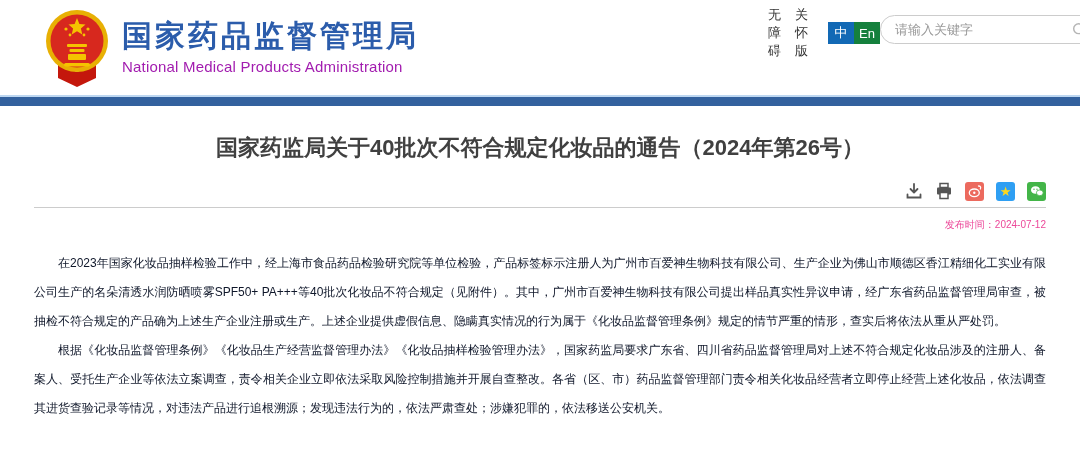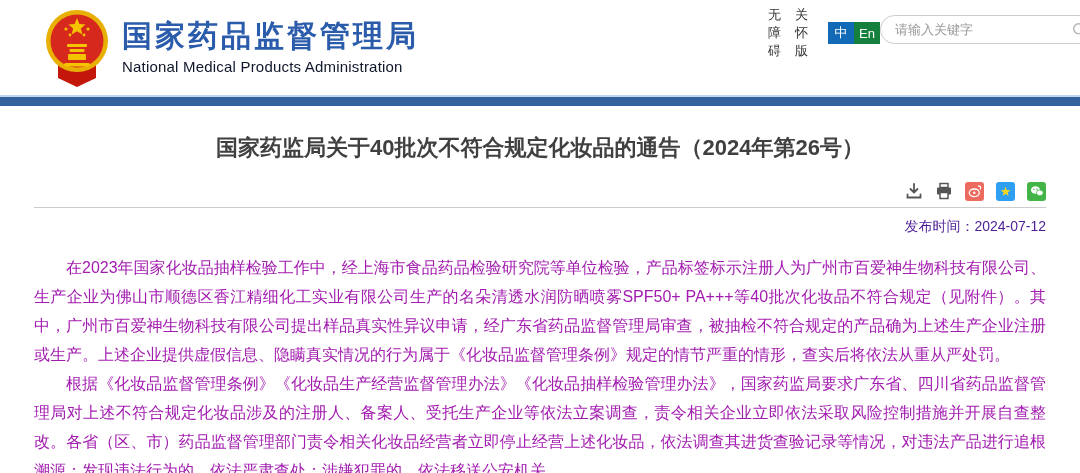--- a/index.html
+++ b/index.html
@@ -5,21 +5,21 @@
   * { margin:0; padding:0; box-sizing:border-box; }
   html,body { background:#fff; }
   body { font-family:"Liberation Sans","DejaVu Sans",sans-serif; width:1080px; height:473px; overflow:hidden; color:#333; }
   .page { width:1080px; height:374px; background:#fff; position:relative; }
 
   
   .header { position:relative; height:95px; background:#fff; }
   .emblem { position:absolute; left:44px; top:8px; width:66px; height:80px; }
   .brand { position:absolute; left:122px; top:18px; }
   .brand-zh { font-size:30px; font-weight:bold; color:#2b5cab; letter-spacing:3px; line-height:36px; }
-  .brand-en { font-size:15px; color:#0f172a; margin-top:4px; letter-spacing:0.2px; }
+  .brand-en { font-size:15px; color:#a21caf; margin-top:4px; letter-spacing:0.2px; }
 
   .header-right { position:absolute; right:12px; top:8px; width:300px; display:flex; flex-direction:row; align-items:flex-end; }
   .toprow { display:flex; align-items:center; gap:14px; height:22px; }
   .toplink { font-size:13px; color:#333; text-decoration:none; cursor:pointer; }
   .langgroup { display:flex; margin-left:6px; }
   .langbtn { width:26px; height:22px; font-size:13px; display:flex; align-items:center; justify-content:center; color:#fff; cursor:pointer; }
   .lang-zh { background:#1269b5; }
   .lang-en { background:#15803d; }
 
   .searchbox { margin-top:7px; width:268px; height:29px; border:1px solid #ccc; border-radius:15px; display:flex; align-items:center; padding:0 10px 0 14px; background:#fff; }
@@ -38,24 +38,24 @@
   .art-title { text-align:center; font-size:22px; font-weight:bold; color:#404040; margin-top:27px; line-height:30px; }
 
   .actions { display:flex; justify-content:flex-end; align-items:center; gap:12px; margin-top:18px; height:20px; }
   .act-ico { width:18px; height:18px; cursor:pointer; display:flex; align-items:center; justify-content:center; }
   .sharebox { width:19px; height:19px; border-radius:3px; display:flex; align-items:center; justify-content:center; cursor:pointer; }
   .share-weibo { background:#ec6a5e; }
   .share-qzone { background:#2f9ff3; font-size:13px; color:#ffd71c; line-height:1; }
   .share-wechat { background:#43b548; }
 
   .rule { border:none; border-top:1px solid #ccc; margin-top:6px; }
-  .pubdate { text-align:right; font-size:14px; color:#4c1d95; margin-top:10px; }
+  .pubdate { text-align:right; font-size:10px; color:#ec4899; margin-top:10px; }
 
   .body-text { margin-top:17px; }
-  .body-text p { font-size:16px; line-height:29px; color:#a21caf; text-indent:2em; text-align:justify; }
+  .body-text p { font-size:12px; line-height:29px; color:#0f172a; text-indent:2em; text-align:justify; }
 </style>
 </head>
 <body>
 
 <div class="page">
 
   <div class="header">
 
     <svg class="emblem" viewBox="0 0 66 80">
       <path d="M14 56 L33 64 L52 56 L52 70 L33 79 L14 70 Z" fill="#c4170c"></path>

